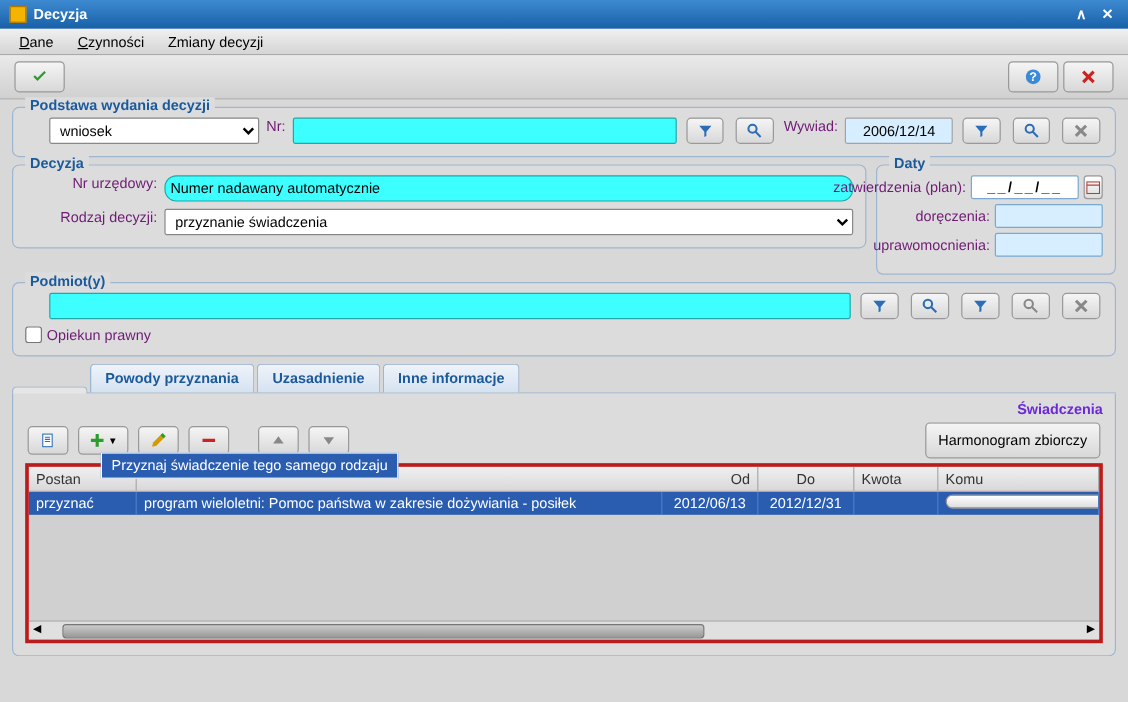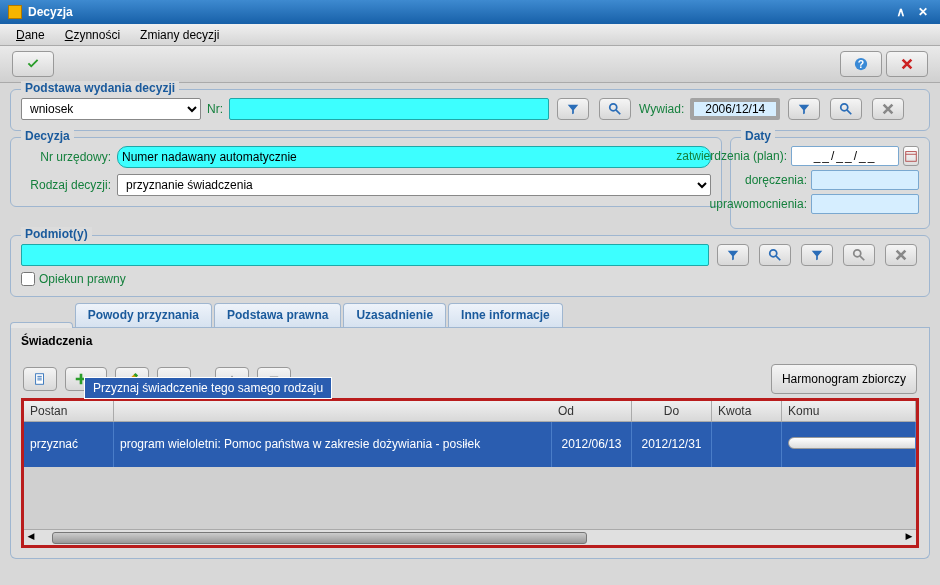--- a/index.html
+++ b/index.html
@@ -20,52 +20,52 @@
 .btn.green svg { color: #2a9d2a; }
 .btn.red svg { color: #cc2222; }
 .btn.blue svg { color: #2a6db8; }
 .spacer { flex: 1; }
 
 .content { padding: 6px 10px; background: #d8d8d8; }
 
 .fieldset { border: 1px solid #9fb6d0; border-radius: 6px; margin-bottom: 6px; padding: 8px 10px 10px 10px; background: #dcdcdc; position: relative; }
 .fieldset .legend { position: absolute; top: -9px; left: 10px; background: #dcdcdc; padding: 0 4px; color: #1a5a9c; font-weight: bold; }
 
-.row { display: flex; align-items: center; gap: 6px; }
-label { color: #15803d; white-space: nowrap; }
+.row { display: flex; align-items: flex-start; gap: 6px; margin-left: 20px; }
+label { color: #701a75; white-space: nowrap; }
 
 select, input[type=text] { height: 22px; border: 1px solid #888; border-radius: 2px; padding: 1px 4px; background: #fff; }
 input.hl { background: #3dffff; border: 1px solid #1fa8a8; }
-input.date { width: 90px; text-align: center; background: #d6eeff; border: 4px solid #a3a3a3; }
+input.date { width: 90px; text-align: center; background: #d6eeff; border: 1px solid #a3a3a3; }
 input.maskdate { width: 80px; background: #fff; border: 1px solid #888; text-align: center; letter-spacing: 2px; }
 .calbtn { width: 20px; height: 20px; background: linear-gradient(#fff,#ddd); border: 1px solid #999; border-radius: 3px; display: inline-flex; align-items: center; justify-content: center; cursor: pointer; }
 
 .flex2col { display: flex; gap: 8px; }
 .flex2col .left { flex: 1; }
 
 .daty-box { width: 200px; }
 .daty-row { display: flex; align-items: center; justify-content: flex-end; margin-bottom: 4px; gap: 4px; }
-.daty-row input { width: 108px; background: #d6eeff; border: 1px solid #7aa8d0; height: 20px; }
+.daty-row input { width: 90px; background: #d6eeff; border: 1px solid #7aa8d0; height: 20px; font-weight: bold; }
 
 .tabs { display: flex; border-bottom: 1px solid #9fb6d0; margin-top: 4px; }
 .tab { padding: 4px 12px; border: 1px solid #9fb6d0; border-bottom: none; border-radius: 4px 4px 0 0; margin-right: 2px; background: linear-gradient(#eef3fa,#d6e2f0); color: #1a5a9c; font-weight: bold; cursor: pointer; }
 .tab.active { background: #e6e6e6; border-bottom: 1px solid #e6e6e6; position: relative; top: 19px; }
 
 .swfield { border: 1px solid #9fb6d0; border-top: none; border-radius: 0 0 6px 6px; padding: 6px 10px 10px 10px; background: #dcdcdc; }
-.swfield .legend2 { color: #000000; font-weight: bold; margin-bottom: 16px; }
+.swfield .legend2 { color: #6d28d9; font-weight: bold; margin-bottom: 4px; text-align: right; }
 
 .tbbar { display: flex; align-items: center; gap: 4px; margin-bottom: 4px; }
 .tbbar .btn { min-width: 34px; height: 24px; }
 .dropdown-arrow { font-size: 8px; margin-left: 2px; }
 
 .grid { border: 3px solid #b91c1c; background: #fca5a5; height: 150px; position: relative; overflow: hidden; }
 .ghead { display: flex; background: linear-gradient(#f0f0f0,#d8d8d8); border-bottom: 1px solid #aaa; }
 .ghead .col { border-right: 1px solid #aaa; padding: 3px 6px; color: #333; overflow: hidden; white-space: nowrap; }
 .grow { display: flex; background: #2a5db0; color: #fff; }
-.grow .cell { border-right: 1px solid #4a7dc8; padding: 15px 6px; overflow: hidden; white-space: nowrap; }
+.grow .cell { border-right: 1px solid #4a7dc8; padding: 2px 6px; overflow: hidden; white-space: nowrap; }
 .grid .body { background: #d0d0d0; height: calc(100% - 22px); }
 .hscroll { height: 16px; background: #e0e0e0; border-top: 1px solid #aaa; position: absolute; bottom: 0; left: 0; right: 0; display: flex; align-items: center; }
 .hscroll .thumb { height: 12px; width: 60%; background: linear-gradient(#ccc,#999); border: 1px solid #777; border-radius: 3px; margin-left: 14px; }
 .hscroll .arr { width: 14px; height: 14px; text-align: center; font-size: 9px; }
 
 .tooltip { position: absolute; top: 49px; left: 73px; background: #2a5db0; color: #fff; padding: 3px 8px; border: 1px solid #fff; font-size: 12px; z-index: 10; }
 
 .checkbox-row { display: flex; align-items: center; gap: 4px; margin-top: 6px; }
 .checkbox-row input { width: 14px; height: 14px; }
 
@@ -232,21 +232,20 @@
     </div>
     <div class="checkbox-row">
       <input type="checkbox" style="">
       <label>Opiekun prawny</label>
     </div>
   </div>
 
   <div class="tabs">
     <div class="tab active">Sedno</div>
     <div class="tab">Powody przyznania</div>
-    <div class="tab">Podstawa prawna</div>
     <div class="tab">Uzasadnienie</div>
     <div class="tab">Inne informacje</div>
   </div>
 
   <div class="swfield" style="position:relative">
     <div class="legend2">Świadczenia</div>
 
     <div class="tbbar">
       <div class="btn">
           <svg viewBox="0 0 16 16">
@@ -287,21 +286,21 @@
           <span>Harmonogram zbiorczy</span>
         </div>
     </div>
 
     <div class="tooltip">Przyznaj świadczenie tego samego rodzaju</div>
 
     <div class="grid">
       <div class="ghead">
         <div class="col col-postan">Postan</div>
         <div class="col col-swiad" style="visibility:hidden">Świadczenie</div>
-        <div class="col col-od" style="text-align:left">Od</div>
+        <div class="col col-od" style="text-align:right">Od</div>
         <div class="col col-do" style="text-align:center">Do</div>
         <div class="col col-kwota">Kwota</div>
         <div class="col col-komu">Komu</div>
       </div>
       <div class="body">
         <div class="grow">
           <div class="cell col-postan">przyznać</div>
           <div class="cell col-swiad">program wieloletni: Pomoc państwa w zakresie dożywiania - posiłek</div>
           <div class="cell col-od" style="text-align:center">2012/06/13</div>
           <div class="cell col-do" style="text-align:center">2012/12/31</div>

